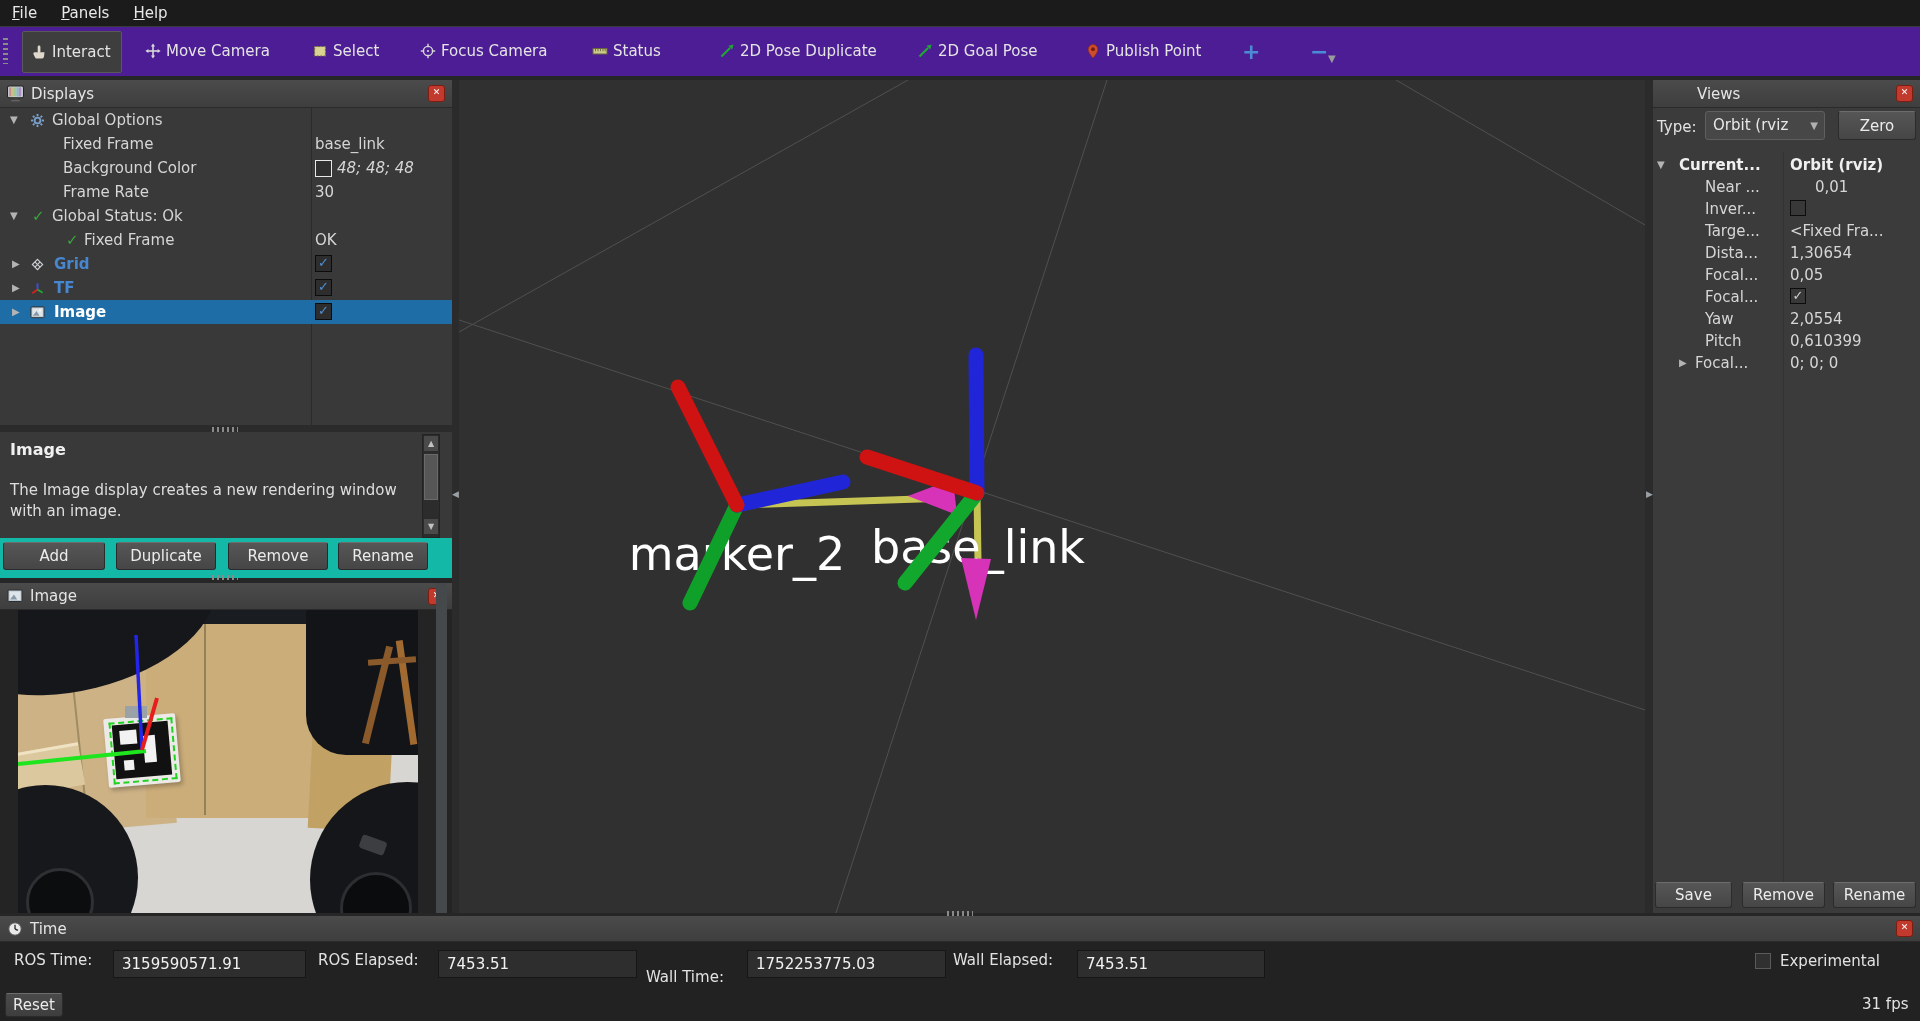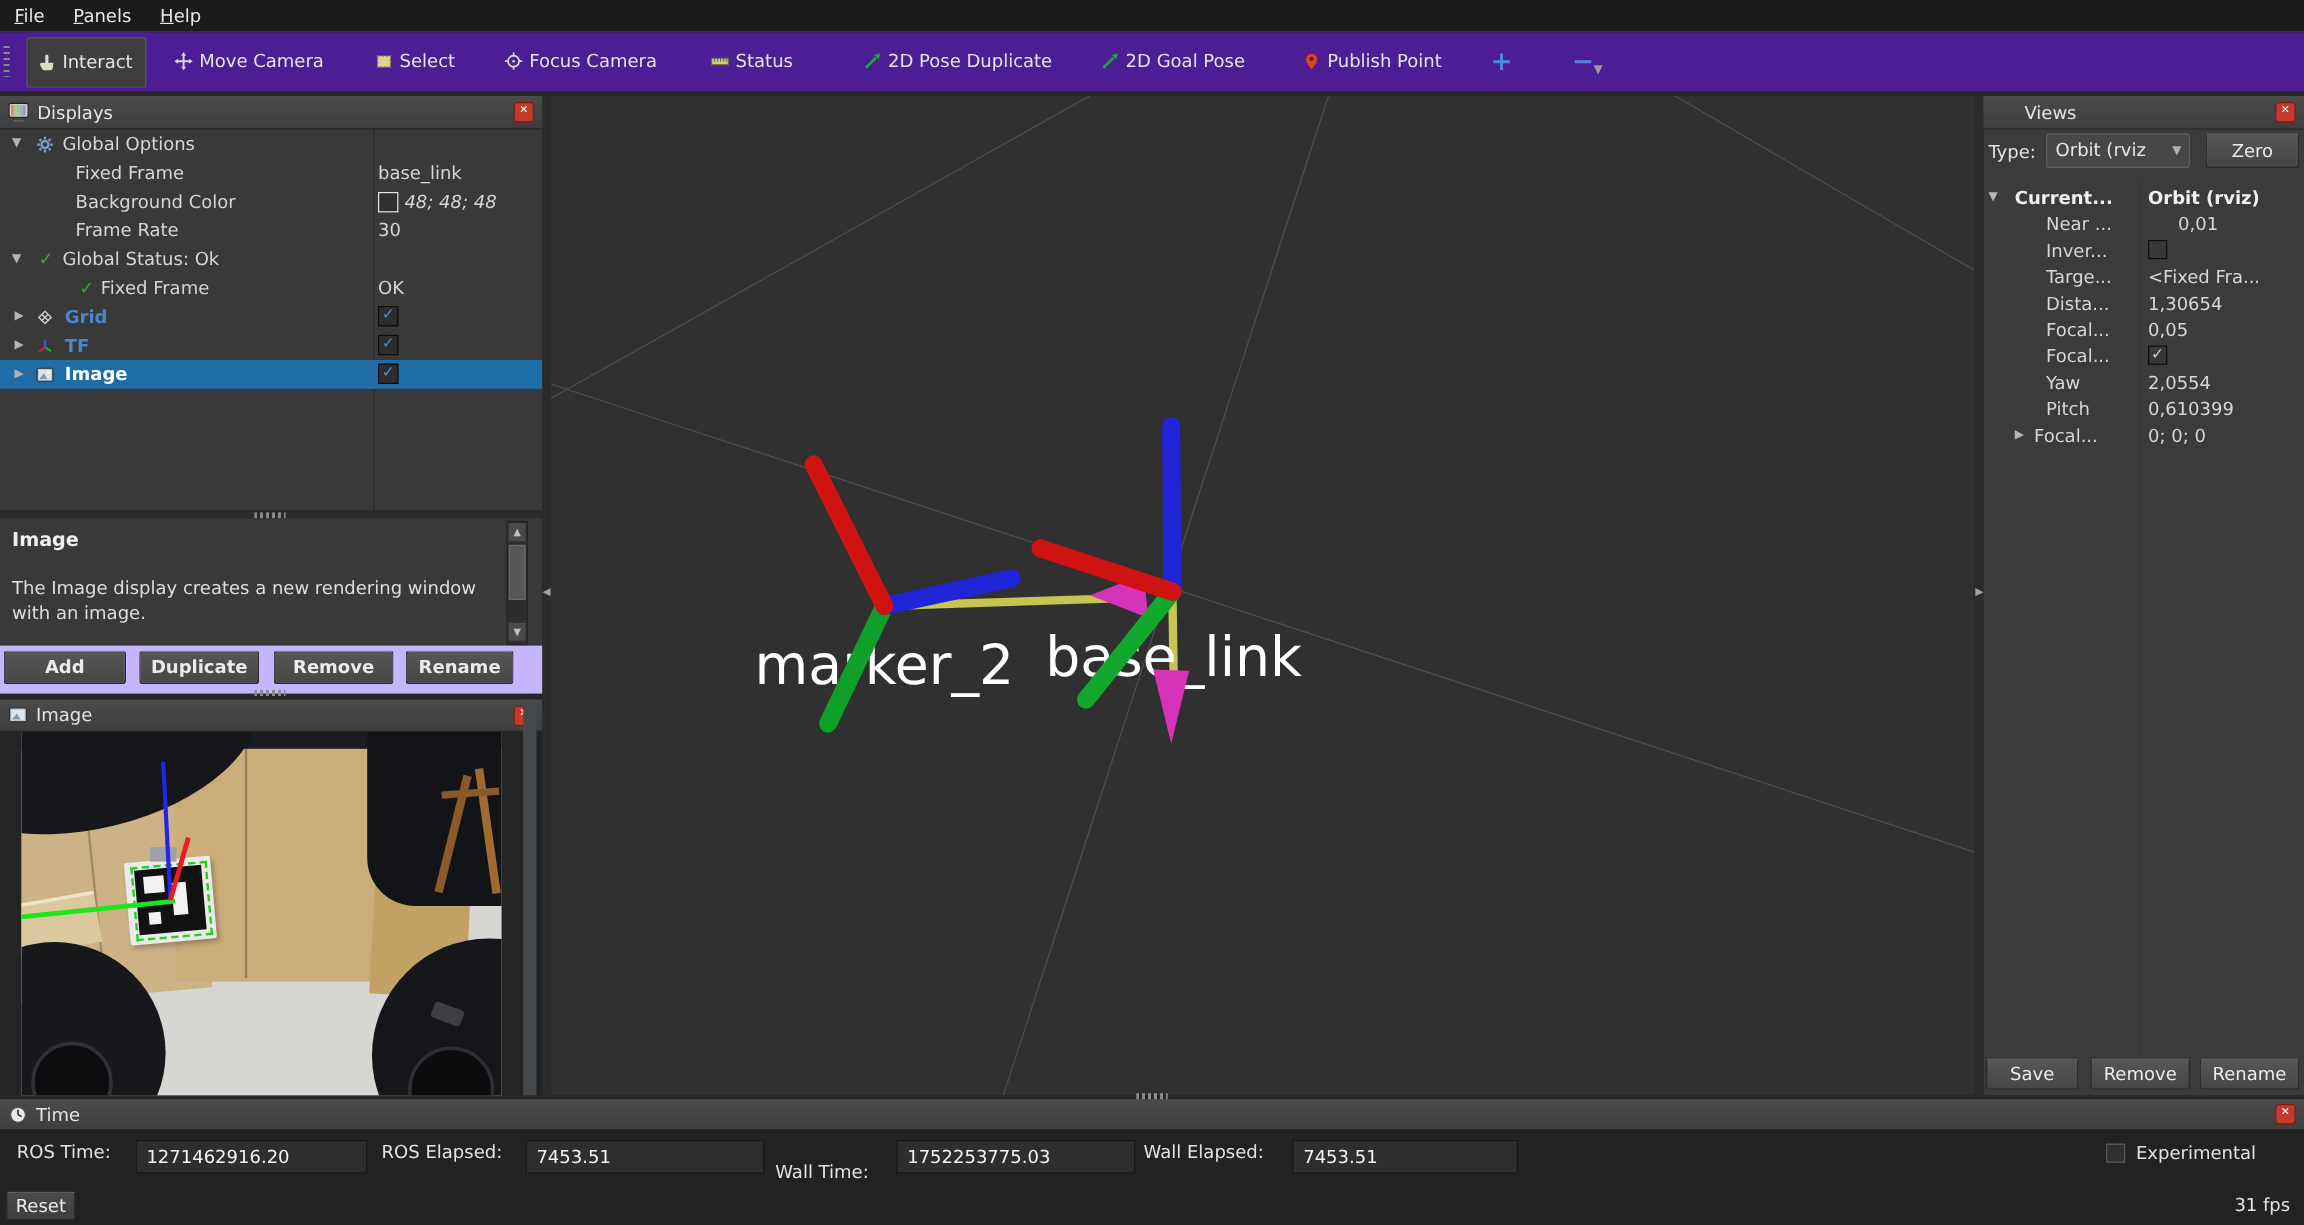--- a/index.html
+++ b/index.html
@@ -249,21 +249,21 @@
   <div class="abs" style="left:10px;top:8px;font-size:16px;font-weight:bold;color:#f0f0f0;">Image</div>
   <div class="abs" style="left:10px;top:48px;width:390px;font-size:15px;line-height:21px;color:#dedede;">The Image display creates a new rendering window with an image.</div>
 
   <div class="abs" style="left:422px;top:2px;width:16px;height:102px;background:#2c2c2c;border:1px solid #232323;">
     <div class="sb-btn" style="top:0;">▲</div>
     <div class="abs" style="left:1px;top:19px;width:14px;height:46px;background:#565656;border:1px solid #6a6a6a;box-sizing:border-box;"></div>
     <div class="sb-btn" style="top:83px;">▼</div>
   </div>
 </div>
 
-<div class="abs" style="left:0;top:538px;width:452px;height:40px;background:#c4b5fd;font-weight:bold;">
+<div class="abs" style="left:0;top:538px;width:452px;height:40px;background:#14b8a6;">
   <div class="btn" style="left:3px;top:4px;width:102px;height:28px;">
       <span>Add</span>
     </div>
   <div class="btn" style="left:116px;top:4px;width:100px;height:28px;">
       <span>Duplicate</span>
     </div>
   <div class="btn" style="left:228px;top:4px;width:100px;height:28px;">
       <span>Remove</span>
     </div>
   <div class="btn" style="left:338px;top:4px;width:90px;height:28px;">
@@ -358,21 +358,21 @@
       <line x1="518" y1="413" x2="408" y2="377" stroke="#cf1212"></line>
     </g>
   </svg>
   <div class="dots-h" style="left:488px;bottom:-3px;"></div>
 </div>
 
 <div class="abs" style="left:1645px;top:80px;width:8px;height:833px;background:#2b2b2b;"></div>
 <span class="handle-tri" style="left:1646px;top:489px;">▶</span>
 
 <div class="abs" style="left:1653px;top:80px;width:267px;height:833px;background:#3b3b3b;">
-  <div class="titlebar" style="width:267px;padding-left:34px;">
+  <div class="titlebar" style="width:267px;padding-left:44px;">
     <span>Views</span>
     <span class="closebtn">✕</span>
   </div>
   <span class="abs" style="left:4px;top:38px;font-size:15px;color:#e2e2e2;">Type:</span>
   <div class="abs" style="left:52px;top:31px;width:120px;height:29px;background:#474747;border:1px solid #5f5f5f;border-radius:3px;font-size:15px;color:#e8e8e8;line-height:27px;padding-left:7px;box-sizing:border-box;">
     <span>Orbit (rviz</span>
     <span class="abs" style="right:6px;top:0;color:#b0b0b0;font-size:10px;">▼</span>
   </div>
   <div class="btn" style="left:185px;top:31px;width:78px;height:29px;">
       <span>Zero</span>
@@ -441,21 +441,21 @@
   <svg width="16" height="16" viewBox="0 0 16 16">
     <circle cx="8" cy="8" r="6.2" fill="#e9e9e9" stroke="#555"></circle>
     <line x1="8" y1="8" x2="8" y2="3.8" stroke="#333" stroke-width="1.4"></line>
     <line x1="8" y1="8" x2="11" y2="9.4" stroke="#333" stroke-width="1.4"></line>
   </svg>
   <span>Time</span>
   <span class="closebtn">✕</span>
 </div>
 <div class="abs" style="left:0;top:942px;width:1920px;height:79px;background:#222222;">
   <span class="tlabel" style="left:14px;top:9px;">ROS Time:</span>
-  <div class="tfield" style="left:113px;top:8px;width:193px;"><span>1271462916.20</span></div>
+  <div class="tfield" style="left:113px;top:8px;width:193px;"><span>3159590571.91</span></div>
   <span class="tlabel" style="left:318px;top:9px;">ROS Elapsed:</span>
   <div class="tfield" style="left:438px;top:8px;width:199px;"><span>7453.51</span></div>
   <span class="tlabel" style="left:646px;top:26px;">Wall Time:</span>
   <div class="tfield" style="left:747px;top:8px;width:199px;"><span>1752253775.03</span></div>
   <span class="tlabel" style="left:953px;top:9px;">Wall Elapsed:</span>
   <div class="tfield" style="left:1077px;top:8px;width:188px;"><span>7453.51</span></div>
   <div class="abs" style="left:1755px;top:11px;width:16px;height:16px;background:#303030;border:1px solid #5a5a5a;box-sizing:border-box;"></div>
   <span class="tlabel" style="left:1780px;top:10px;">Experimental</span>
   <div class="btn" style="left:5px;top:51px;width:58px;height:24px;background:linear-gradient(#4a4a4a,#3e3e3e);">
       <span>Reset</span>

